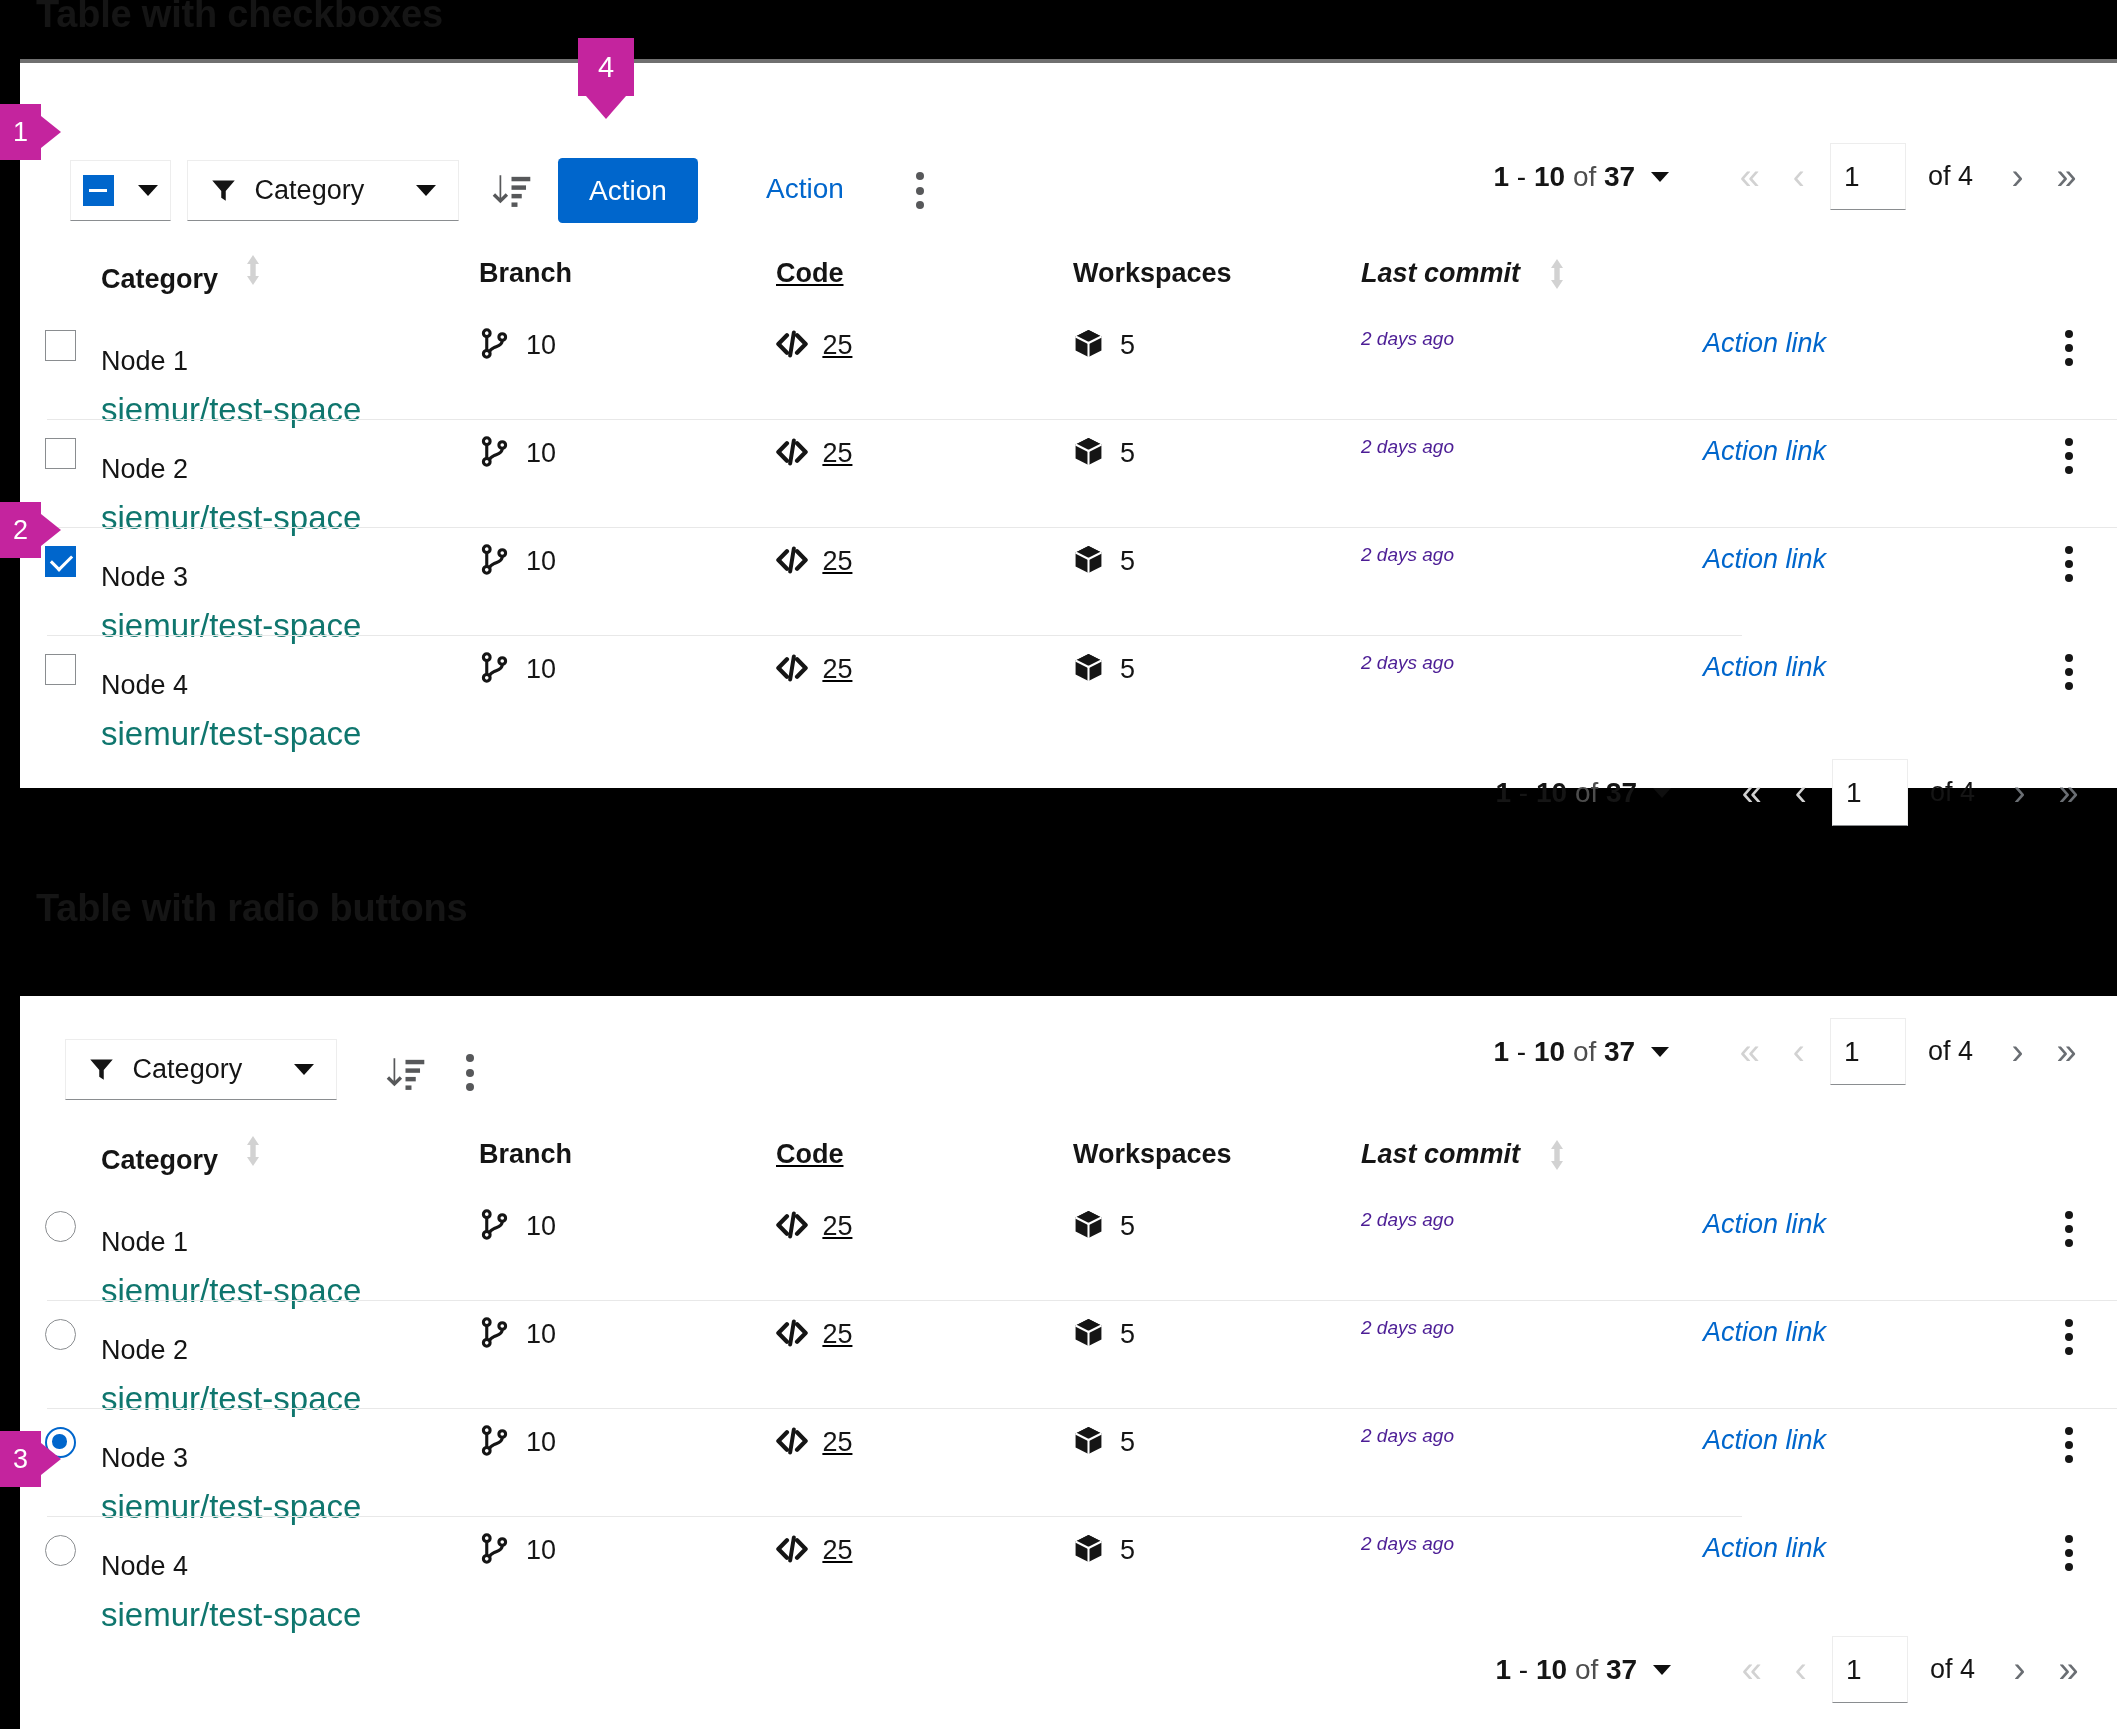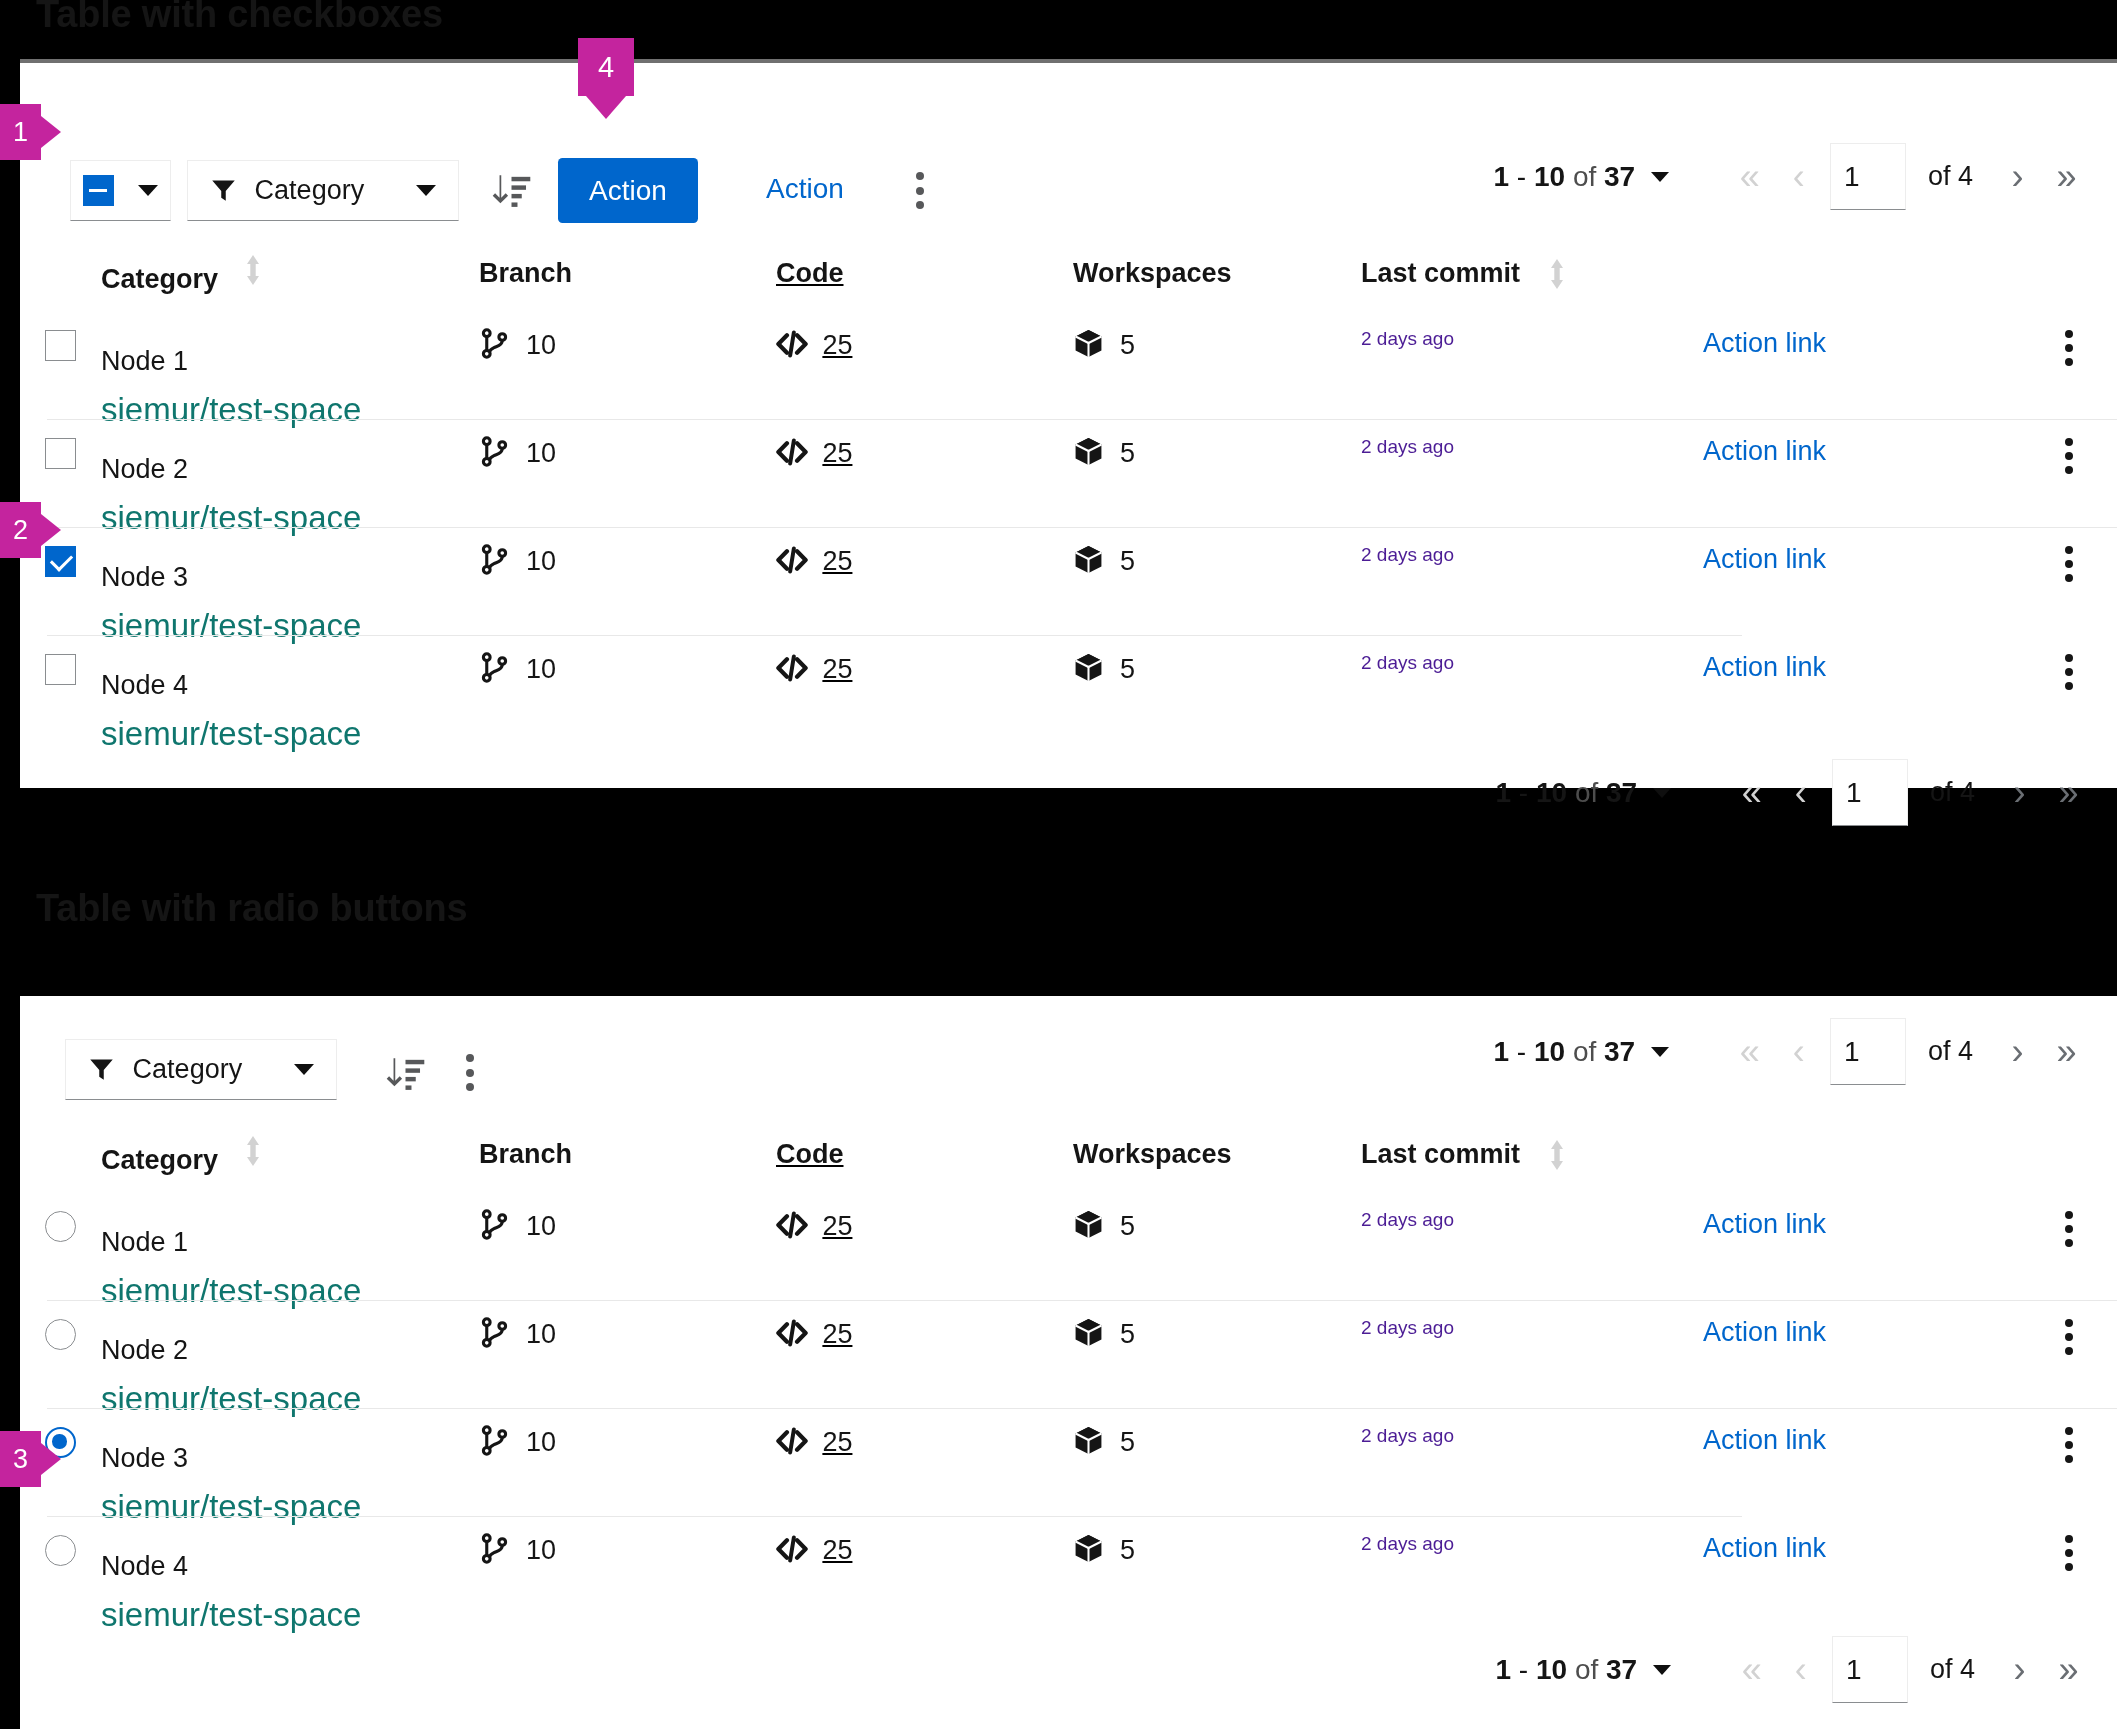--- a/index.html
+++ b/index.html
@@ -145,22 +145,22 @@
   .row.data.divider-short::after { right: 376px; }
   .row.head::after {
     content: ""; position: absolute; left: 27px; right: 0; bottom: 0; height: 0px;
   }
 
   .c-select   { width: 81px; flex: 0 0 81px; display: flex; justify-content: center; padding-top: 1.8px; }
   .c-category { width: 378px; flex: 0 0 378px; }
   .c-branch   { width: 297px; flex: 0 0 297px; display: flex; align-items: center; gap: 16px; }
   .c-code     { width: 297px; flex: 0 0 297px; display: flex; align-items: center; gap: 14.4px; text-decoration: underline; }
   .c-work     { width: 288px; flex: 0 0 288px; display: flex; align-items: center; gap: 16px; }
-  .c-commit   { width: 342px; flex: 0 0 342px; display: flex; align-items: center; gap: 23.4px; }
-  .c-action   { width: 234px; flex: 0 0 234px; }
+  .c-commit   { width: 342px; flex: 0 0 342px; display: flex; align-items: center; gap: 23.4px; font-style: italic; }
+  .c-action   { width: 234px; flex: 0 0 234px; font-style: italic; }
   .c-kebab    { flex: 1 1 auto; display: flex; justify-content: flex-end; padding-right: 45px; }
 
   .row.head .c-category,
   .row.head .c-branch,
   .row.head .c-code,
   .row.head .c-work,
   .row.head .c-commit { padding-top: 0; }
 
   .col-head { font-size: 27px; font-weight: 700; color: #151515; white-space: nowrap; }
   .sort-arrows { margin-left: 23.4px; display: inline-flex; }

